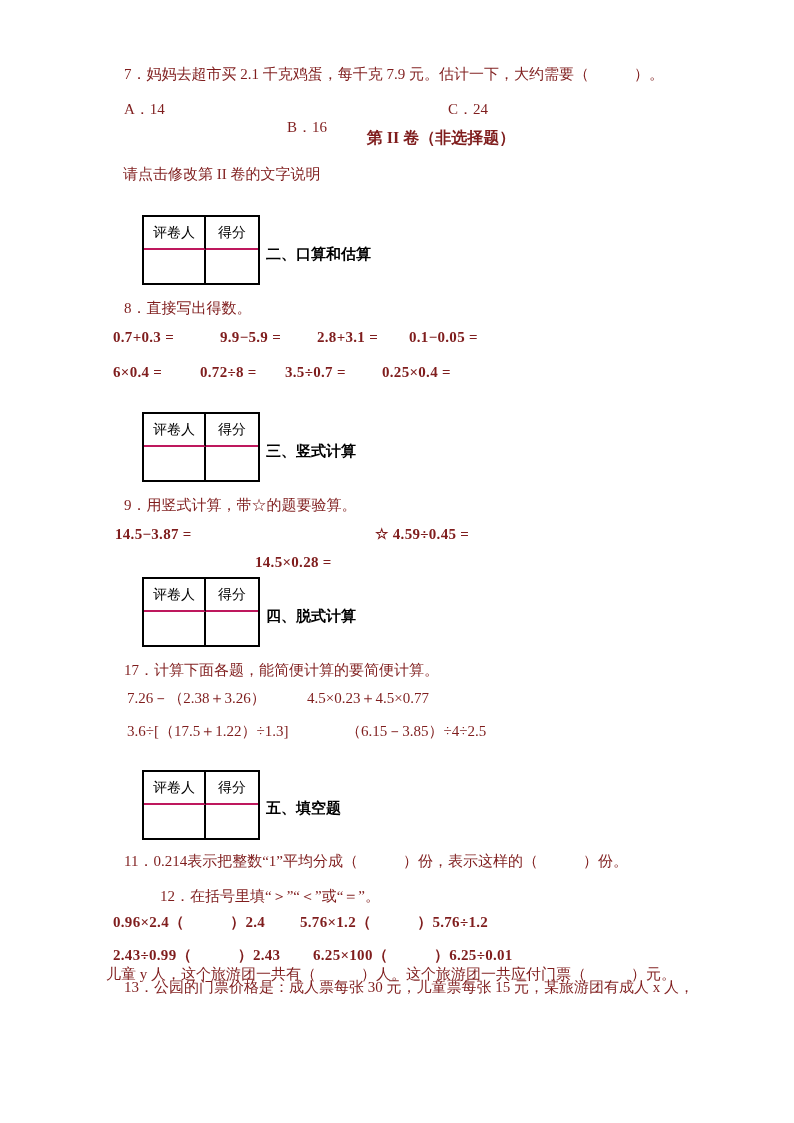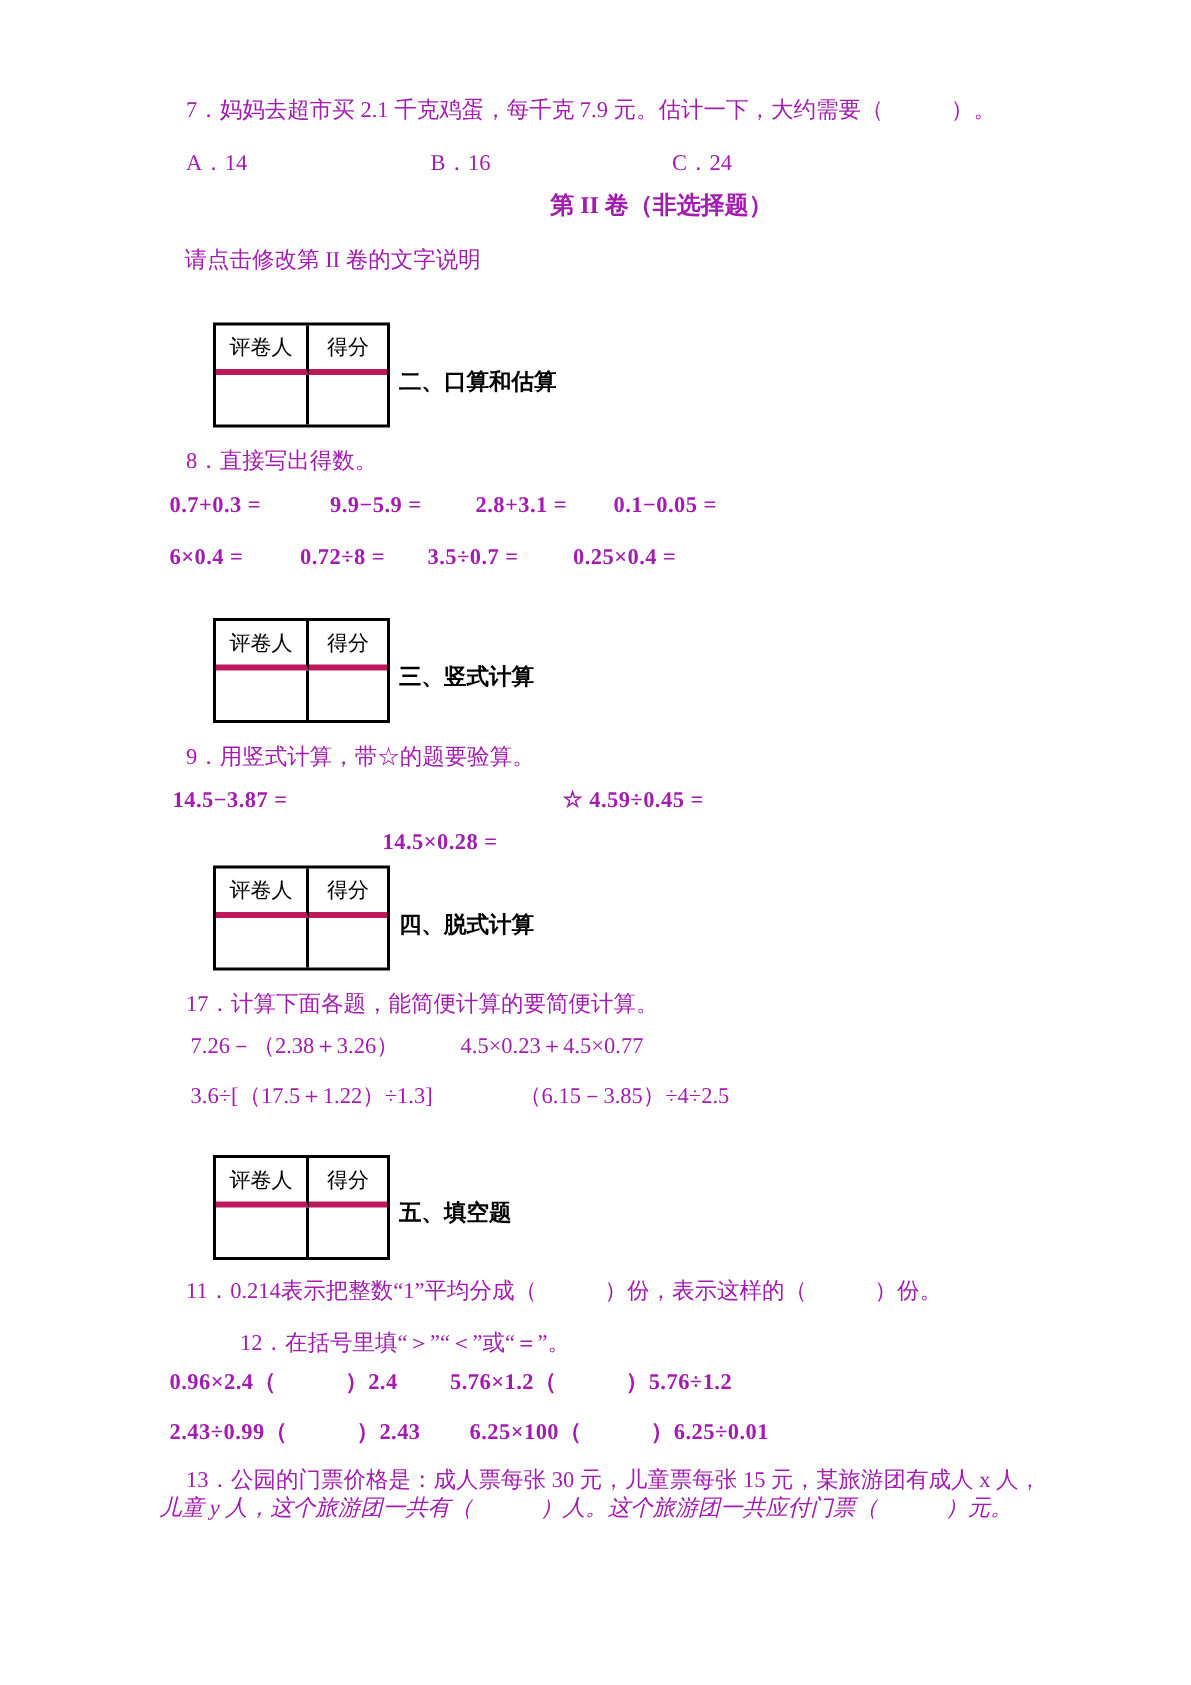--- a/index.html
+++ b/index.html
@@ -14,21 +14,21 @@
     background: #ffffff;
     color: #000000;
     font-family: "Liberation Serif", "DejaVu Serif", serif;
     overflow: hidden;
   }
   .line {
     position: absolute;
     white-space: pre;
     font-size: 15px;
     line-height: 20px;
-    color: #a21caf;
+    color: #7f1d1d;
   }
   .center {
     left: 0;
     width: 794px;
     text-align: center;
   }
   .heading {
     font-size: 16px;
     font-weight: bold;
     padding-left: 44px;
@@ -55,31 +55,31 @@
   }
   .score-cell {
     box-sizing: border-box;
     display: flex;
     align-items: center;
     justify-content: center;
     font-size: 14px;
     white-space: pre;
   }
   .cell-br { border-right: 2px solid #000000; }
-  .cell-bb { border-bottom: 4px solid #be185d; text-align: center; }
+  .cell-bb { border-bottom: 2px solid #be185d; text-align: center; }
 </style>
 </head>
 <body>
 
 <div class="page">
 
   <div class="line" style="left:124px; top:64px;">7．妈妈去超市买 2.1 千克鸡蛋，每千克 7.9 元。估计一下，大约需要（　　　）。</div>
 
   <div class="line" style="left:124px; top:99px;">A．14</div>
-  <div class="line" style="left:287px; top:99px;">B．16</div>
+  <div class="line" style="left:287px; top:117px;">B．16</div>
   <div class="line" style="left:448px; top:99px;">C．24</div>
 
   <div class="line center heading" style="top:128px;">第 II 卷（非选择题）</div>
 
   <div class="line" style="left:123px; top:164px;">请点击修改第 II 卷的文字说明</div>
 
   <div class="score-table" style="top:215px;">
     <div class="score-cell cell-br cell-bb">评卷人</div>
     <div class="score-cell cell-bb">得分</div>
     <div class="score-cell cell-br"></div>
@@ -134,15 +134,15 @@
 
   <div class="line" style="left:124px; top:851px;">11．0.214表示把整数“1”平均分成（　　　）份，表示这样的（　　　）份。</div>
 
   <div class="line" style="left:124px; top:886px;margin-left:36px;">12．在括号里填“＞”“＜”或“＝”。</div>
   <div class="line math" style="left:113px; top:912px;">0.96×2.4（　　　）2.4</div>
   <div class="line math" style="left:300px; top:912px;">5.76×1.2（　　　）5.76÷1.2</div>
   <div class="line math" style="left:113px; top:945px;">2.43÷0.99（　　　）2.43</div>
   <div class="line math" style="left:313px; top:945px;">6.25×100（　　　）6.25÷0.01</div>
 
   <div class="line" style="left:124px; top:977px;">13．公园的门票价格是：成人票每张 30 元，儿童票每张 15 元，某旅游团有成人 x 人，</div>
-  <div class="line" style="left:106px; top:996px;font-style:italic;">儿童 y 人，这个旅游团一共有（　　　）人。这个旅游团一共应付门票（　　　）元。</div>
+  <div class="line" style="left:106px; top:964px;">儿童 y 人，这个旅游团一共有（　　　）人。这个旅游团一共应付门票（　　　）元。</div>
 
 </div>
 
 </body></html>

